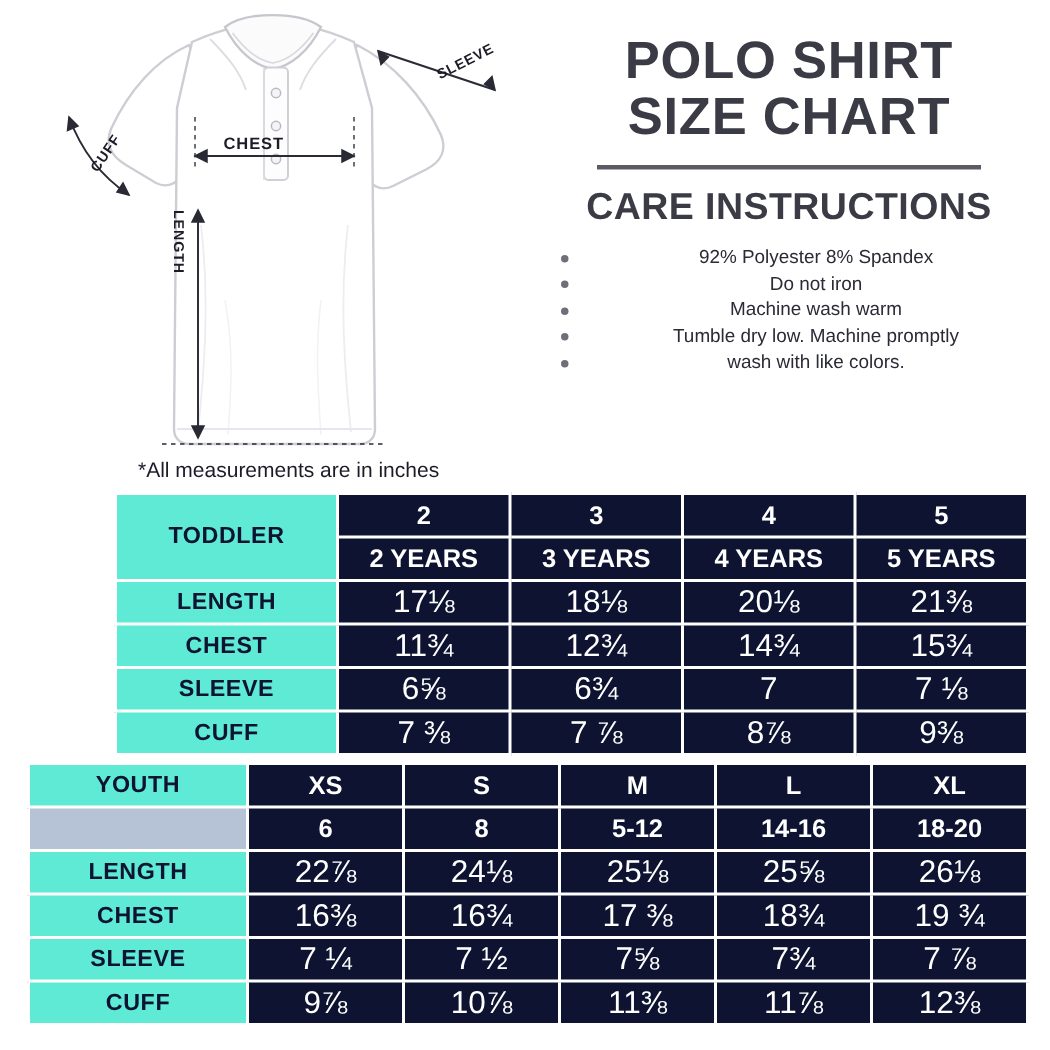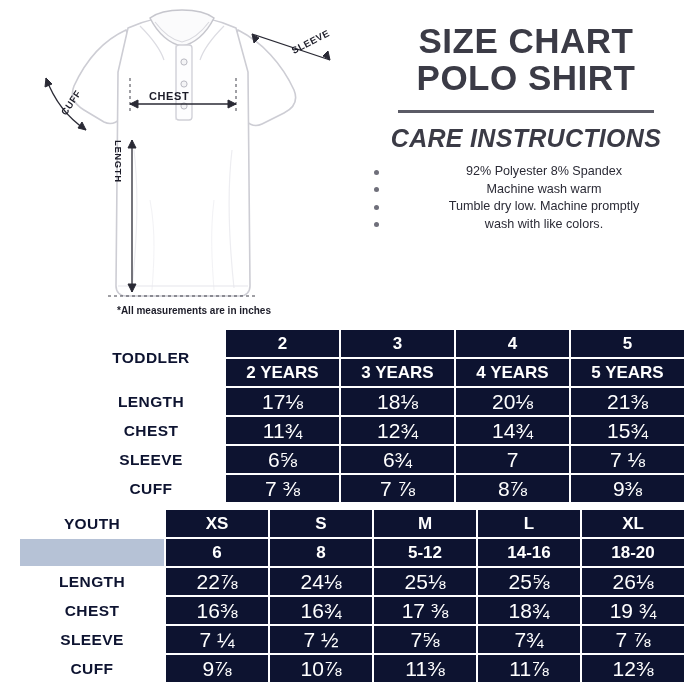--- a/index.html
+++ b/index.html
@@ -43,23 +43,23 @@
   .lbl-chest { left: 149px; top: 90px; font-size: 11px; }
   .lbl-sleeve { left: 290px; top: 36px; font-size: 9.5px; transform: rotate(-27deg); }
   .lbl-cuff { left: 57px; top: 97px; font-size: 9.5px; transform: rotate(-56deg); }
   .lbl-length {
     left: 124px; top: 140px; font-size: 9.5px;
     transform: rotate(90deg); transform-origin: left top;
   }
 
   .footnote {
     position: absolute;
-    left: 117px; top: 305px;
-    font-size: 10px;
-    font-weight: bold;
+    left: 92px; top: 305px;
+    font-size: 14px;
+    font-weight: normal;
     color: #1c1c28;
   }
 
   
   .right-col {
     position: absolute;
     left: 352px; top: 0;
     width: 348px; height: 322px;
     text-align: center;
   }
@@ -76,21 +76,20 @@
     width: 256px; height: 3px;
     background: #5b5b66;
     margin: 14px auto 11px auto;
   }
   .care-title {
     font-size: 25px;
     font-weight: bold;
     color: #3b3b46;
     letter-spacing: 0.3px;
     margin-bottom: 10px;
-    font-style: italic;
   }
   .care-list {
     list-style: none;
     margin: 0; padding: 0 0 0 22px;
     text-align: center;
   }
   .care-list li {
     position: relative;
     font-size: 12.6px;
     line-height: 17.5px;
@@ -122,21 +121,21 @@
     border: 2px solid #ffffff;
     text-align: center;
     color: #ffffff;
     background: #0d1330;
     font-size: 15px;
     padding: 0;
     height: 29px;
     vertical-align: middle;
   }
   table.size-table .grp {
-    background: #ffffff;
+    background: #5eead4;
     color: #0d1330;
     font-weight: bold;
     font-size: 15.5px;
     letter-spacing: 0.4px;
   }
   table.size-table .grp-blank { background: #b6c2d6; }
   table.size-table .hdr-size {
     font-weight: bold;
     font-size: 17px;
   }
@@ -223,27 +222,28 @@
       <div class="dim-label lbl-chest">CHEST</div>
       <div class="dim-label lbl-sleeve">SLEEVE</div>
       <div class="dim-label lbl-cuff">CUFF</div>
       <div class="dim-label lbl-length">LENGTH</div>
 
       <div class="footnote">*All measurements are in inches</div>
     </div>
 
     <div class="right-col">
       <div class="main-title">
+        <div>POLO SHIRT</div>
         <div>SIZE CHART</div>
-        <div>POLO SHIRT</div>
       </div>
       <div class="rule"></div>
       <div class="care-title">CARE INSTRUCTIONS</div>
       <ul class="care-list">
         <li>92% Polyester 8% Spandex</li>
+        <li>Do not iron</li>
         <li>Machine wash warm</li>
         <li>Tumble dry low. Machine promptly</li>
         <li>wash with like colors.</li>
       </ul>
     </div>
   </div>
 
   <table class="size-table" id="toddler-table">
     <colgroup>
       <col style="width:148px">

